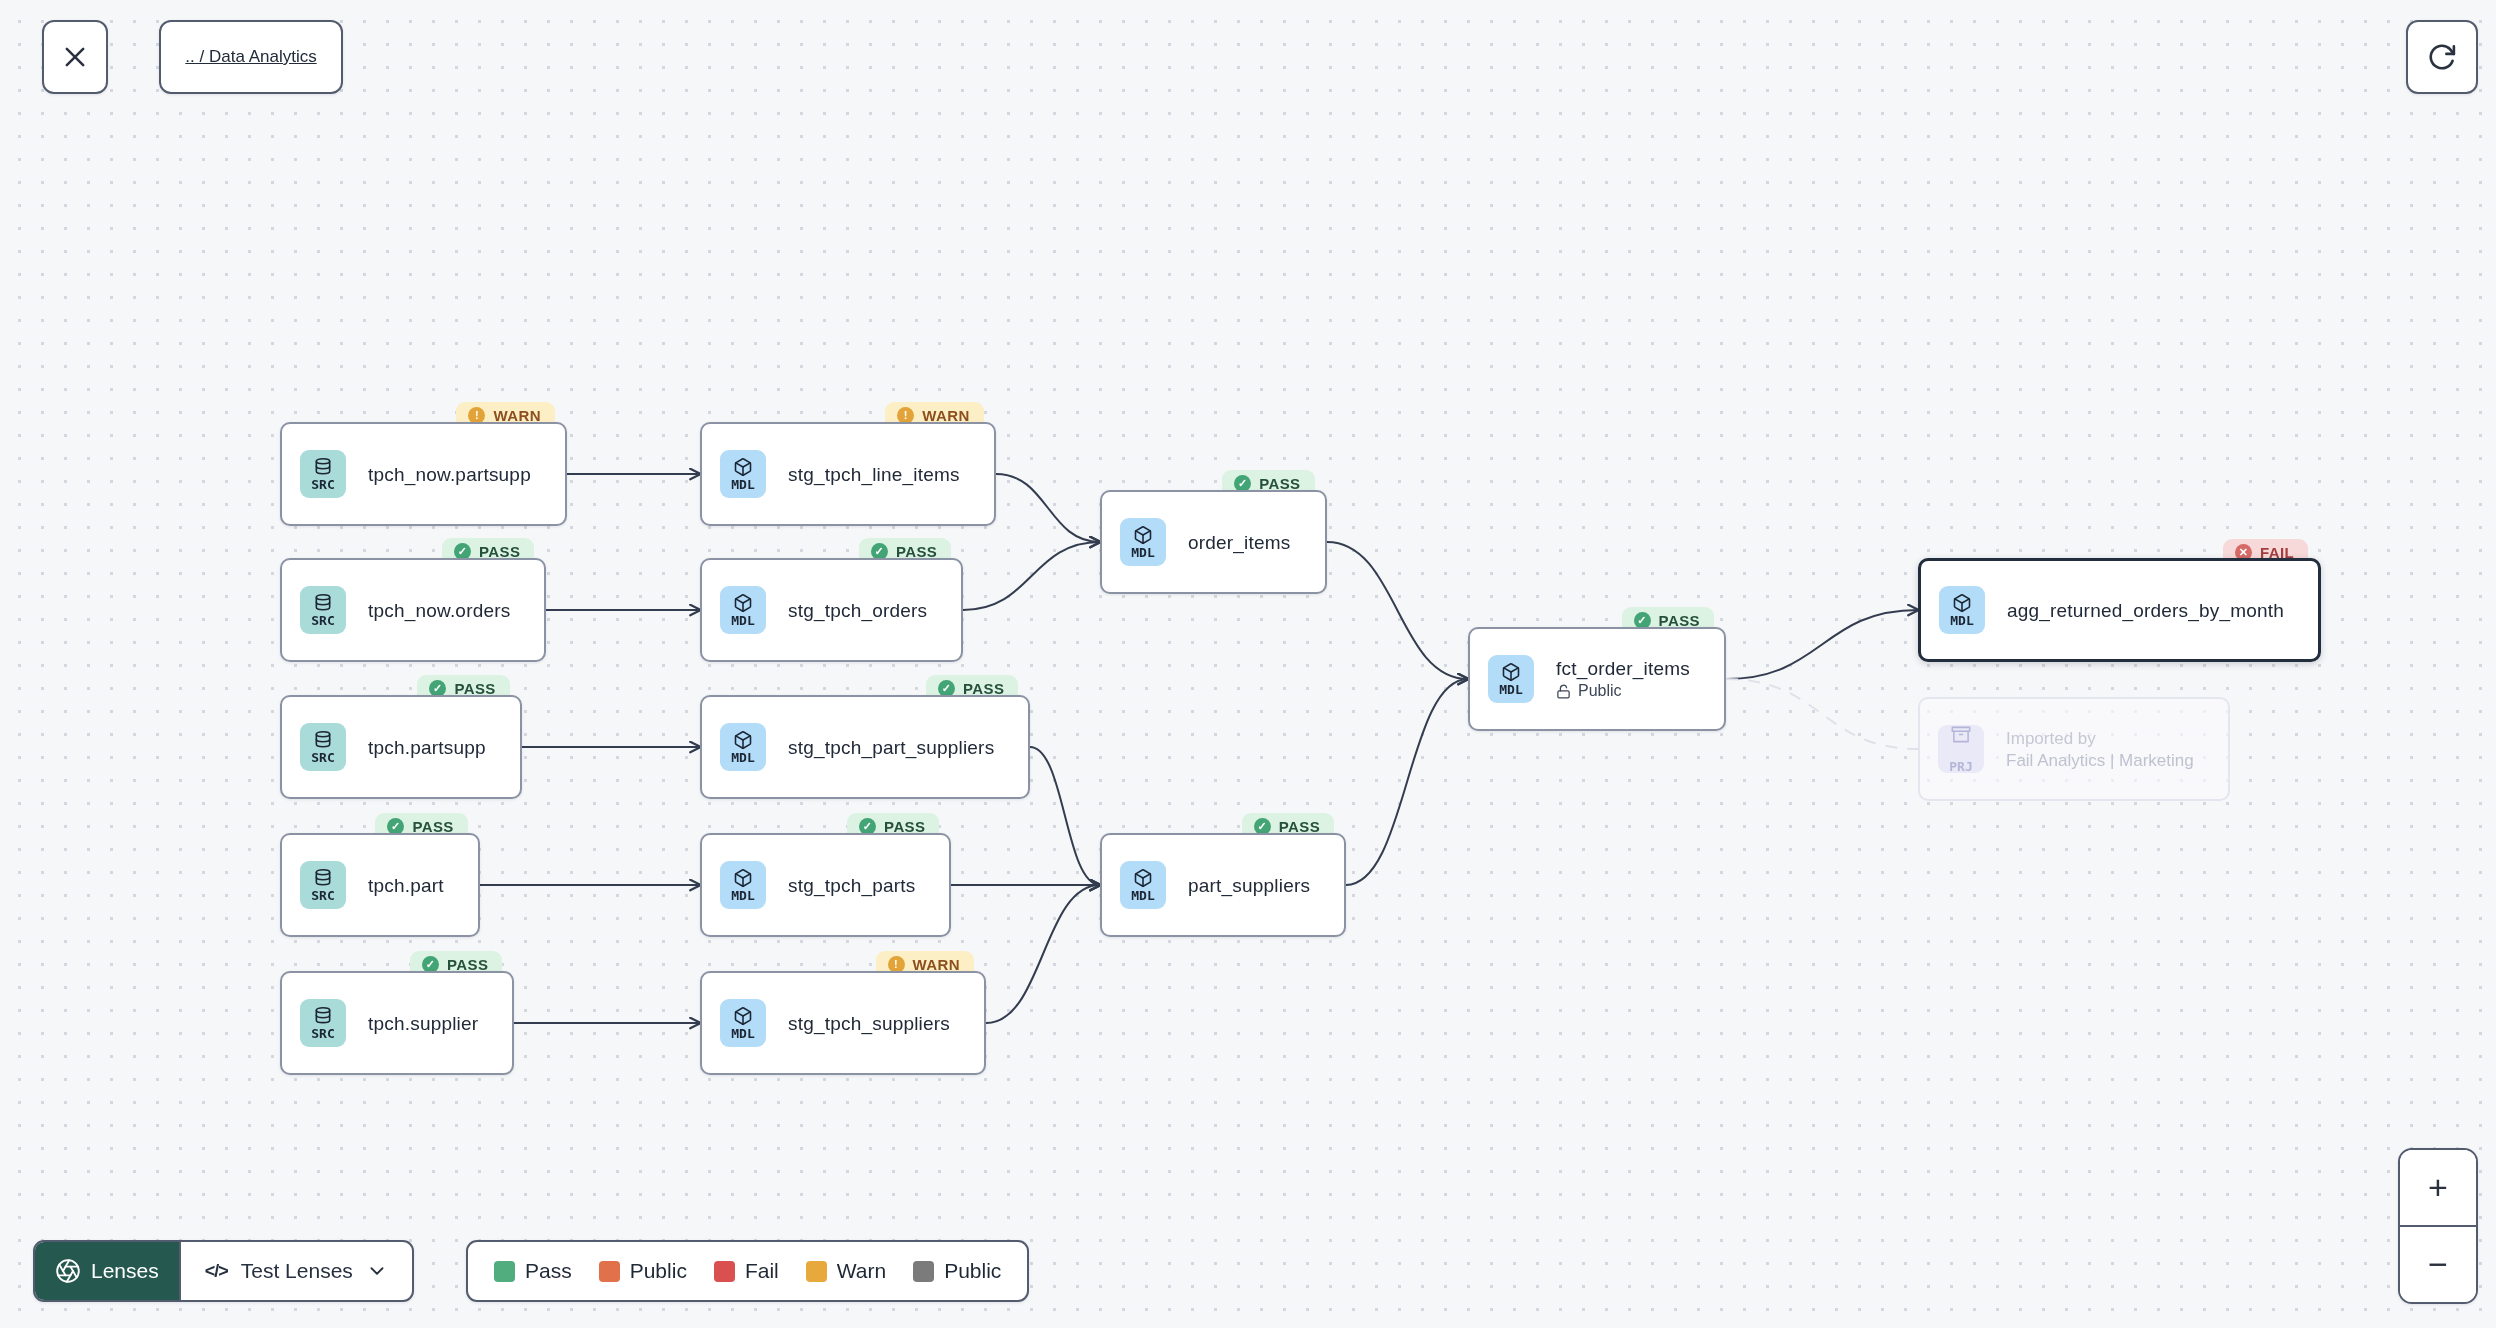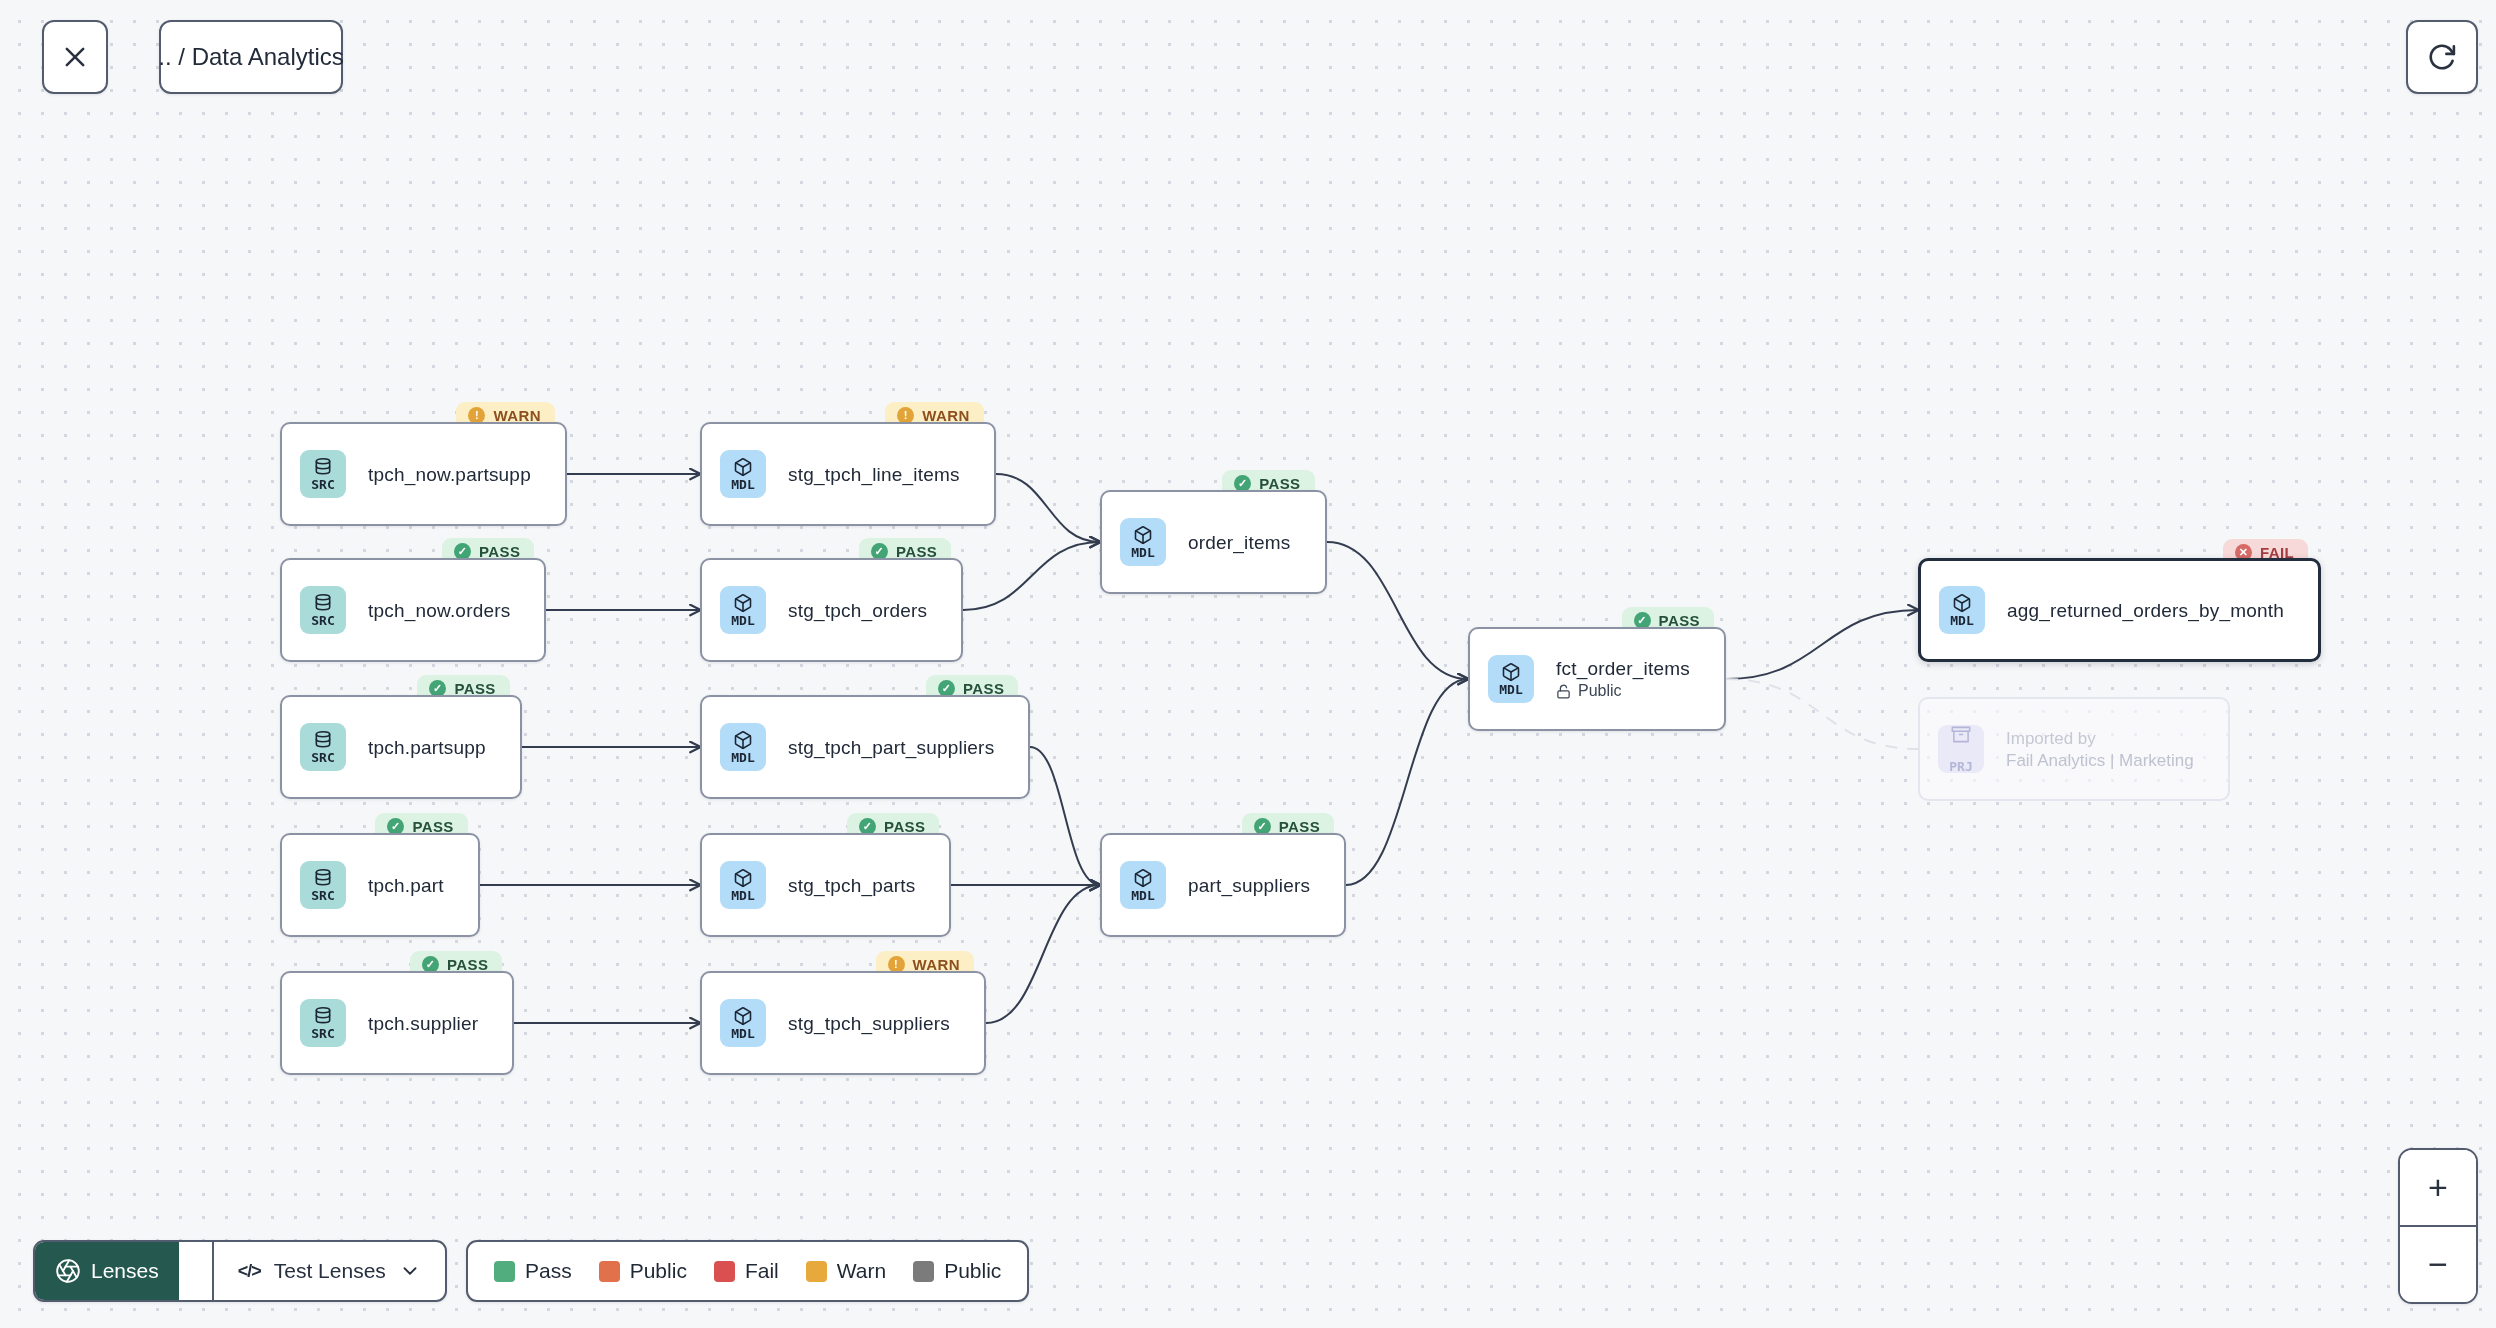--- a/index.html
+++ b/index.html
@@ -14,21 +14,21 @@
     background-image:radial-gradient(circle,#d4d7df 1.8px,transparent 2px);
     background-size:23px 23px;background-position:8px 10px;
   }
   
   .chrome-btn{
     position:absolute;background:#fff;border:2px solid #535c6e;border-radius:12px;
     box-shadow:0 1px 3px rgba(25,35,55,.10);
     display:flex;align-items:center;justify-content:center;box-sizing:border-box;
   }
   #close-btn{left:42px;top:20px;width:66px;height:74px;}
-  #breadcrumb-btn{left:159px;top:20px;width:184px;height:74px;font-size:24px;color:#222b3a;white-space:nowrap;}
+  #breadcrumb-btn{left:159px;top:20px;width:184px;height:74px;font-size:17px;color:#222b3a;white-space:nowrap;text-decoration:underline;}
   #search-box{left:390px;top:20px;width:1990px;height:74px;justify-content:flex-start;padding:0 24px;gap:16px;}
   #search-input{
     flex:1;border:none;outline:none;background:transparent;
     font-family:"Liberation Sans",sans-serif;font-size:21px;color:#1f2835;
   }
   #refresh-btn{left:2406px;top:20px;width:72px;height:74px;}
   .icon svg{display:block;}
   
   #edges{position:absolute;inset:0;width:2496px;height:1328px;}
   #nodes{position:absolute;inset:0;z-index:1;}
@@ -58,21 +58,21 @@
     border-radius:9px;font-size:15px;font-weight:700;letter-spacing:.4px;white-space:nowrap;
   }
   .badge .dot{
     width:17px;height:17px;border-radius:50%;flex:none;color:#fff;
     display:flex;align-items:center;justify-content:center;font-size:11px;font-weight:700;line-height:1;
   }
   
   #lenses-pill{
     position:absolute;left:33px;top:1240px;height:62px;box-sizing:border-box;
     display:flex;align-items:stretch;background:#fff;border:2px solid #535c6e;border-radius:11px;
-    overflow:hidden;box-shadow:0 1px 3px rgba(25,35,55,.10);gap:33px;
+    overflow:hidden;box-shadow:0 1px 3px rgba(25,35,55,.10);
   }
   #lens-dark{background:var(--lenses-bg);color:#fff;display:flex;align-items:center;gap:10px;padding:0 20px;font-size:21px;font-weight:500;}
   #lens-white{display:flex;align-items:center;gap:13px;padding:0 24px;font-size:21px;color:#27303f;border-left:2px solid #535c6e;}
   #code-glyph{font-weight:700;font-size:18px;letter-spacing:-1px;color:#27303f;}
   #legend{
     position:absolute;left:466px;top:1240px;height:62px;box-sizing:border-box;
     display:flex;align-items:center;gap:27px;padding:0 26px;
     background:#fff;border:2px solid #535c6e;border-radius:11px;box-shadow:0 1px 3px rgba(25,35,55,.10);
   }
   .leg-item{display:flex;align-items:center;gap:10px;font-size:21px;color:#1f2835;}

